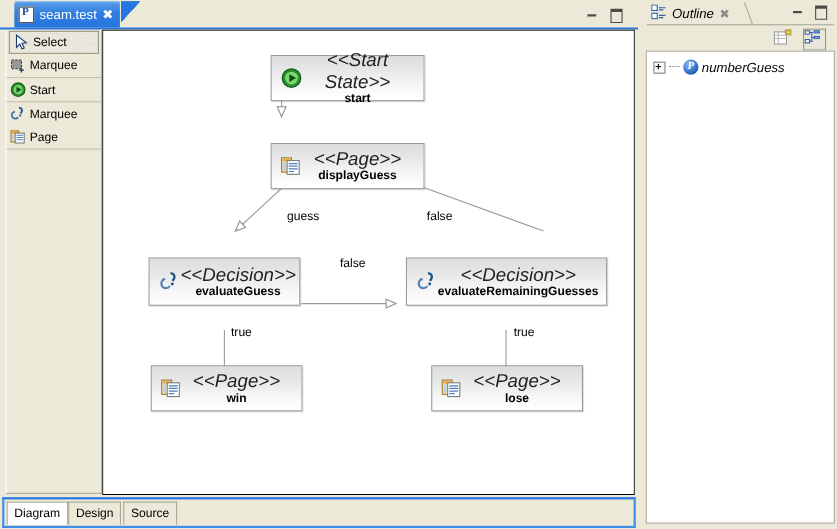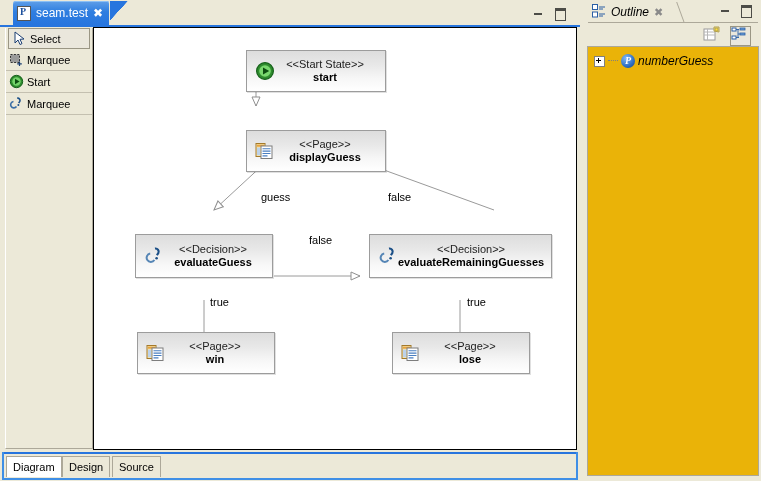--- a/index.html
+++ b/index.html
@@ -66,21 +66,21 @@
   #canvas{position:relative;width:100%;height:100%;overflow:hidden;background:#fff;}
 
   
   .node{position:absolute;box-sizing:border-box;
      border:1px solid #9c9c9c;
      background:linear-gradient(to bottom,#dddddd 0%,#e8e8e8 35%,#f7f7f7 70%,#ffffff 100%);
      box-shadow:1px 1px 0 rgba(0,0,0,0.12);
      display:flex;align-items:center;}
   .node .nico{flex:0 0 20px;margin-left:8px;height:20px;position:relative;}
   .node .ntext{flex:1;text-align:center;padding-right:10px;line-height:1.15;}
-  .node .stereo{display:block;font-size:11px;color:#222;}
+  .node .stereo{display:block;font-style:italic;font-size:17px;color:#222;}
   .node .nname{display:block;font-weight:bold;font-size:11px;color:#000;}
 
   .edge-label{position:absolute;font-size:11px;color:#000;background:transparent;white-space:nowrap;}
 
   svg.wires{position:absolute;left:0;top:0;width:100%;height:100%;pointer-events:none;}
 
   
   #editor-bottom{position:absolute;left:0;top:452px;width:580px;height:29px;background:#ece9d8;padding-left:32px;}
   #blue-line-l{position:absolute;left:2px;top:0px;width:576px;height:2px;background:#2775de;}
   #blue-line-b{position:absolute;left:2px;top:26px;width:576px;height:2px;background:#3f8fe6;}
@@ -96,21 +96,21 @@
   #outline-tab{position:absolute;left:3px;top:2px;height:20px;display:flex;align-items:center;gap:5px;
      padding:0 4px;font-size:12px;color:#000;}
   #outline-tab-slope{position:absolute;left:95px;top:2px;width:14px;height:21px;
      border-left:1px solid #aca899;transform:skewX(20deg);}
   #outline-underline{position:absolute;left:3px;top:22px;width:170px;height:1px;background:#aca899;}
   #outline-toolbar{position:absolute;left:0;top:24px;width:176px;height:22px;}
   .otb{position:absolute;top:2px;width:19px;height:18px;cursor:pointer;}
   .otb.pressed{border:1px solid #9a9684;background:
      repeating-conic-gradient(#f1efe6 0% 25%,#e2dfd2 0% 50%) 50%/2px 2px;}
   #outline-tree{position:absolute;left:2px;top:46px;width:172px;height:430px;
-     background:#eab308;border:1px solid #aca899;box-sizing:border-box;}
+     background:#ffffff;border:1px solid #aca899;box-sizing:border-box;}
   #tree-row{position:absolute;left:6px;top:7px;display:flex;align-items:center;gap:3px;font-size:12px;}
   .expander{width:9px;height:9px;border:1px solid #808080;background:#fff;position:relative;cursor:pointer;}
   .expander:before{content:"";position:absolute;left:1px;top:3px;width:5px;height:1px;background:#000;}
   .expander:after{content:"";position:absolute;left:3px;top:1px;width:1px;height:5px;background:#000;}
   .dots{width:10px;height:1px;border-top:1px dotted #808080;}
   .pkg-icon{width:14px;height:14px;border-radius:50%;
      background:radial-gradient(circle at 35% 30%,#7fb8f5 0%,#2f6fc4 60%,#12407e 100%);
      position:relative;}
   .pkg-icon:after{content:"P";position:absolute;left:4px;top:0px;font-size:10px;color:#fff;
      font-family:"Liberation Serif",serif;font-weight:bold;line-height:14px;}
@@ -176,20 +176,32 @@
           <div class="pal-item">
             <span class="ic">
               <svg width="15" height="15" viewBox="0 0 15 15">
                 <path d="M4.5 5.5 A3.2 3.2 0 1 0 7.5 10.5" fill="none" stroke="#3a6ea5" stroke-width="1.6"></path>
                 <path d="M8.2 2.2 a2.3 2.3 0 0 1 2.6 3.2 l-1.1 1.8" fill="none" stroke="#1b4f87" stroke-width="1.6"></path>
                 <circle cx="9.4" cy="9.0" r="1" fill="#1b4f87"></circle>
               </svg>
             </span>
             <span class="pal-label">Marquee</span>
           </div>
+          <div class="pal-item">
+            <span class="ic">
+              <svg width="15" height="15" viewBox="0 0 15 15">
+                <rect x="1" y="2" width="7" height="10" fill="#f2e2a8" stroke="#a4792a" stroke-width="1"></rect>
+                <rect x="1.8" y="3" width="5.4" height="1.6" fill="#e8a33d"></rect>
+                <rect x="1.8" y="5.4" width="2.2" height="5.6" fill="#bcd2ea"></rect>
+                <rect x="4.8" y="4" width="8.2" height="9" fill="#ffffff" stroke="#7d7d7d" stroke-width="1"></rect>
+                <path d="M6 6 h6 M6 8 h6 M6 10 h6" stroke="#4a7fc1" stroke-width="1"></path>
+              </svg>
+            </span>
+            <span class="pal-label">Page</span>
+          </div>
         </div>
 
       </div>
 
       <div id="canvas-wrap">
         <div id="canvas">
 
           <svg class="wires" viewBox="0 0 482 421" preserveAspectRatio="none">
             <defs>
               <marker id="oarrow" markerWidth="12" markerHeight="12" refX="10" refY="5" orient="auto" markerUnits="userSpaceOnUse">

